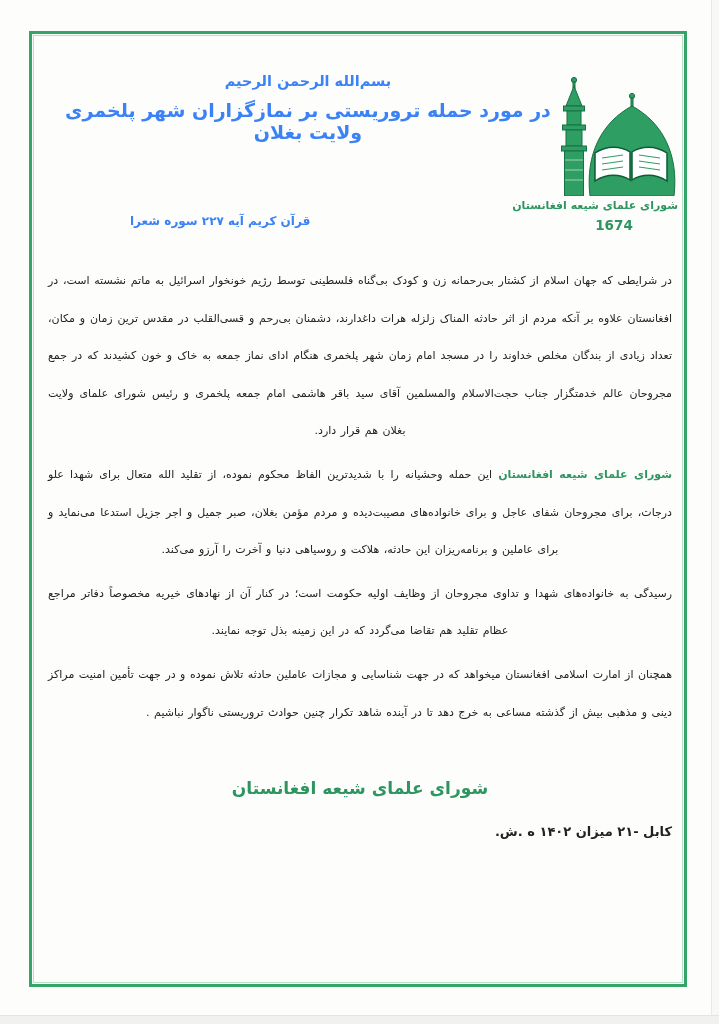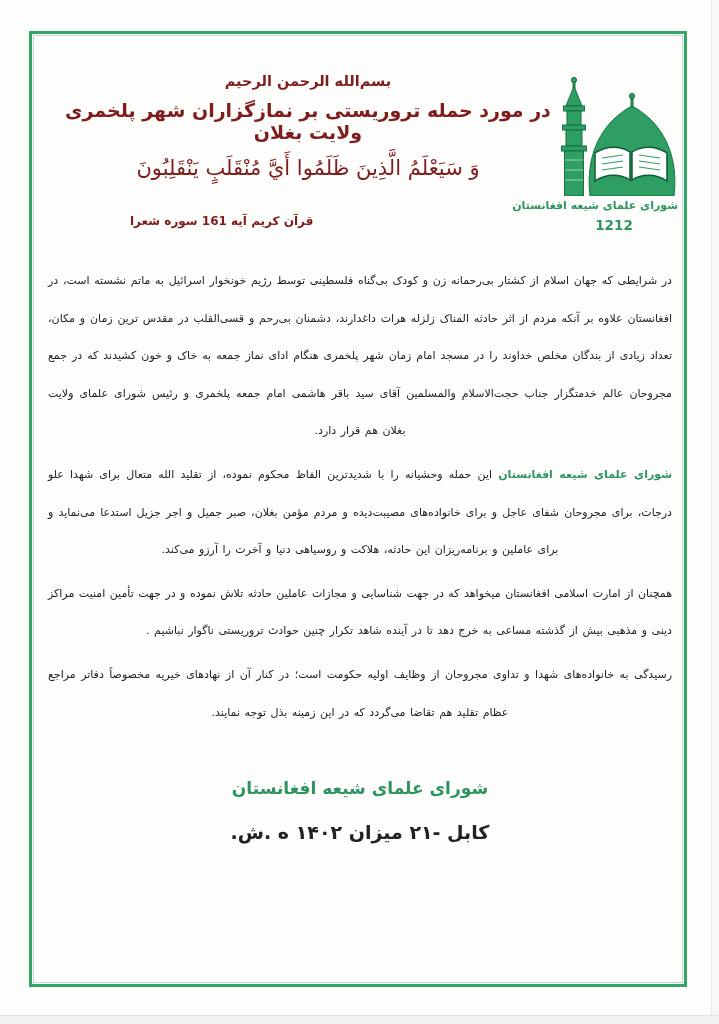--- a/index.html
+++ b/index.html
@@ -30,21 +30,21 @@
     background:#fdfdfc;
   }
   .frame::after{
     content:"";position:absolute;inset:1px;
     border:1px solid rgba(125,201,158,.55);
     pointer-events:none;
   }
   
   .header-text{
     position:absolute;left:14px;top:38px;width:524px;
-    text-align:center;color:#7f1d1d;
+    text-align:center;color:#3b82f6;
   }
   .bismillah{font-size:14.5px;line-height:18px;font-weight:bold;}
   .title1{margin-top:12px;font-size:17px;line-height:21px;font-weight:bold;}
   .title2{margin-top:9px;font-size:19px;line-height:22px;font-weight:bold;}
   .verse{margin-top:10px;font-size:21px;line-height:30px;font-weight:500;}
   .citation{
     position:absolute;left:84px;top:142px;
     font-size:12px;font-weight:bold;white-space:nowrap;
   }
   
@@ -66,39 +66,38 @@
     text-align:justify;text-align-last:center;
     word-spacing:1px;
   }
   .para.last-right{text-align-last:right;}
   .lead{color:#2e9560;font-weight:bold;}
   .sig-org{
     margin-top:46px;text-align:center;
     color:#2e9560;font-weight:bold;font-size:17px;line-height:22px;
   }
   .sig-date{
-    margin-top:23px;text-align:center;
-    color:#222;font-weight:bold;font-size:19px;line-height:20px;
+    margin-top:23px;text-align:right;
+    color:#222;font-weight:bold;font-size:13px;line-height:20px;
   }
 </style>
 </head>
 <body>
 
 <div class="page">
 
   <div class="scan-edge-right"></div>
   <div class="scan-edge-bottom"></div>
 
   <div class="frame">
 
     <div class="header-text">
       <div class="bismillah">بسم‌الله الرحمن الرحیم</div>
       <div class="title2">در مورد حمله تروریستی بر نمازگزاران شهر پلخمری ولایت بغلان</div>
-      <div class="verse">وَ سَيَعْلَمُ الَّذِينَ ظَلَمُوا أَيَّ مُنْقَلَبٍ يَنْقَلِبُونَ</div>
-      <div class="citation">قرآن کریم  آیه 161 سوره شعرا</div>
+      <div class="citation">قرآن کریم  آیه ۲۲۷ سوره شعرا</div>
     </div>
 
     <div class="logo">
       <svg width="128" height="122" viewBox="0 0 128 122">
         <g fill="#2f9e63" stroke="#177142" stroke-width="1">
 
           <circle cx="24" cy="6" r="2.6"></circle>
           <rect x="23" y="8" width="2" height="6"></rect>
           <polygon points="16,32 24,12 32,32"></polygon>
           <rect x="13.5" y="32" width="21" height="5"></rect>
@@ -127,27 +126,27 @@
         <g stroke="#2f9e63" stroke-width="1.2" fill="none">
           <line x1="52" y1="84" x2="73" y2="81"></line>
           <line x1="52" y1="90" x2="73" y2="87"></line>
           <line x1="52" y1="96" x2="73" y2="93"></line>
           <line x1="89" y1="81" x2="110" y2="84"></line>
           <line x1="89" y1="87" x2="110" y2="90"></line>
           <line x1="89" y1="93" x2="110" y2="96"></line>
         </g>
       </svg>
       <div class="logo-caption">شورای علمای شیعه افغانستان</div>
-      <div class="logo-year">1212</div>
+      <div class="logo-year">1674</div>
     </div>
 
     <div class="body">
       <p class="para">در شرایطی که جهان اسلام از کشتار بی‌رحمانه زن و کودک بی‌گناه فلسطینی توسط رژیم خونخوار اسرائیل به ماتم نشسته است، در افغانستان علاوه بر آنکه مردم از اثر حادثه المناک زلزله هرات داغدارند، دشمنان بی‌رحم و قسی‌القلب در مقدس ترین زمان و مکان، تعداد زیادی از بندگان مخلص خداوند را در مسجد امام زمان شهر پلخمری هنگام ادای نماز جمعه به خاک و خون کشیدند که در جمع مجروحان عالم خدمتگزار جناب حجت‌الاسلام والمسلمین آقای سید باقر هاشمی امام جمعه پلخمری و رئیس شورای علمای ولایت بغلان هم قرار دارد.</p>
       <p class="para"><span class="lead">شورای علمای شیعه افغانستان</span><span> این حمله وحشیانه را با شدیدترین الفاظ محکوم نموده، از تقلید الله متعال برای شهدا علو درجات، برای مجروحان شفای عاجل و برای خانواده‌های مصیبت‌دیده و مردم مؤمن بغلان، صبر جمیل و اجر جزیل استدعا می‌نماید و برای عاملین و برنامه‌ریزان این حادثه، هلاکت و روسیاهی دنیا و آخرت را آرزو می‌کند.</span></p>
+      <p class="para">رسیدگی به خانواده‌های شهدا و تداوی مجروحان از وظایف اولیه حکومت است؛ در کنار آن از نهادهای خیریه مخصوصاً دفاتر مراجع عظام تقلید هم تقاضا می‌گردد که در این زمینه بذل توجه نمایند.</p>
       <p class="para last-right">همچنان از امارت اسلامی افغانستان میخواهد که در جهت شناسایی و مجازات عاملین حادثه تلاش نموده و در جهت تأمین امنیت مراکز دینی و مذهبی بیش از گذشته مساعی به خرج دهد تا در آینده شاهد تکرار چنین حوادث تروریستی ناگوار نباشیم .</p>
-      <p class="para">رسیدگی به خانواده‌های شهدا و تداوی مجروحان از وظایف اولیه حکومت است؛ در کنار آن از نهادهای خیریه مخصوصاً دفاتر مراجع عظام تقلید هم تقاضا می‌گردد که در این زمینه بذل توجه نمایند.</p>
 
       <div class="sig-org">شورای علمای شیعه افغانستان</div>
       <div class="sig-date">کابل -۲۱ میزان ۱۴۰۲ ه .ش.</div>
     </div>
 
   </div>
 </div>
 
 </body></html>

